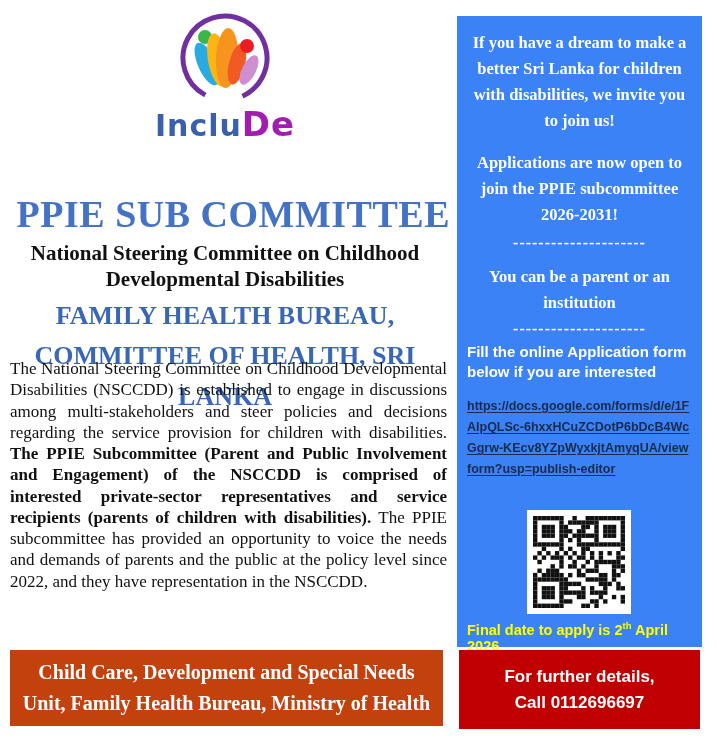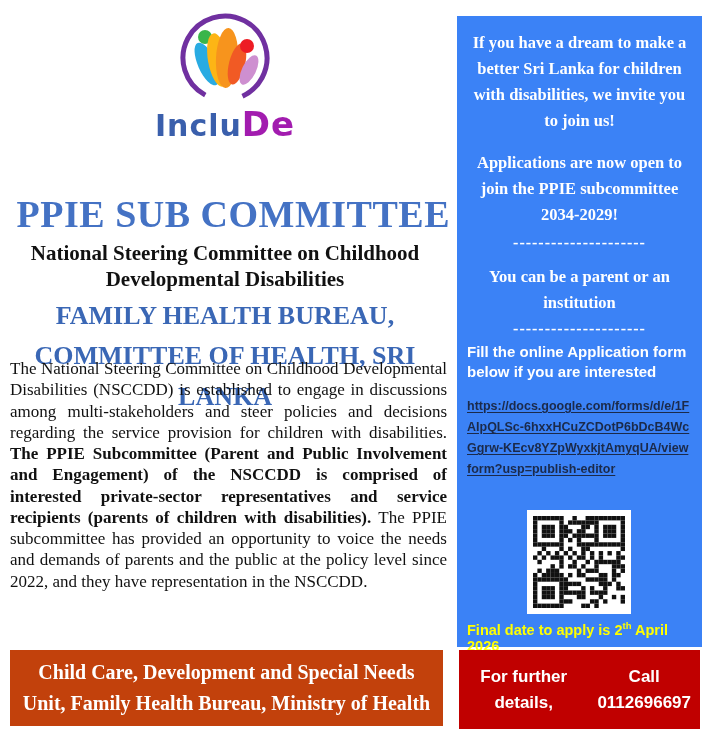--- a/index.html
+++ b/index.html
@@ -55,21 +55,21 @@
   }
   .deadline{
     position:absolute;left:10px;top:604px;width:235px;text-align:left;
     font-family:"Liberation Sans", sans-serif;font-weight:bold;font-size:14.5px;color:#FFFF00;
   }
   .deadline sup{font-size:9.5px;}
   
   .red-panel{
     position:absolute;left:459px;top:650px;width:241px;height:79px;background:#C00000;
     color:#fff;font-family:"Liberation Sans", sans-serif;font-weight:bold;font-size:17px;
-    display:flex;flex-direction:row;align-items:center;justify-content:center;
+    display:flex;flex-direction:column;align-items:center;justify-content:center;
     line-height:26px;text-align:center;
   }
 </style>
 </head>
 <body>
 
 <div class="logo-wrap">
   <svg class="logo-svg" width="132" height="100" viewBox="0 0 132 100" aria-hidden="true">
     <g transform="translate(6,2)">
       <circle cx="60" cy="46" r="42" fill="none" stroke="#7030A0" stroke-width="5" stroke-dasharray="225 39" transform="rotate(118 60 46)"></circle>
@@ -97,21 +97,21 @@
 </div>
 
 <div class="para"><span>The National Steering Committee on Childhood Developmental Disabilities (NSCCDD) is established to engage in discussions among multi-stakeholders and steer policies and decisions regarding the service provision for children with disabilities. </span><b>The PPIE Subcommittee (Parent and Public Involvement and Engagement) of the NSCCDD is comprised of interested private-sector representatives and service recipients (parents of children with disabilities).</b><span> The PPIE subcommittee has provided an opportunity to voice the needs and demands of parents and the public at the policy level since 2022, and they have representation in the NSCCDD.</span></div>
 
 <div class="purple-banner">
   <span>Child Care, Development and Special Needs Unit, Family Health Bureau, Ministry of Health</span>
 </div>
 
 <div class="green-panel">
   <div class="gp gp-serif" style="top:14px;">If you have a dream to make a better Sri Lanka for children with disabilities, we invite you to join us!</div>
-  <div class="gp gp-serif" style="top:134px;">Applications are now open to join the PPIE subcommittee 2034-2029!</div>
+  <div class="gp gp-serif" style="top:134px;">Applications are now open to join the PPIE subcommittee 2026-2031!</div>
   <div class="gp gp-divider" style="top:218px;">---------------------</div>
   <div class="gp gp-serif" style="top:248px;">You can be a parent or an institution</div>
   <div class="gp gp-divider" style="top:304px;">---------------------</div>
   <div class="gp gp-instr" style="top:326px;">Fill the online Application form below if you are interested</div>
   <a class="gp gp-link" style="top:380px;" href="#">https://docs.google.com/forms/d/e/1FAIpQLSc-6hxxHCuZCDotP6bDcB4WcGgrw-KEcv8YZpWyxkjtAmyqUA/viewform?usp=publish-editor</a>
   <div class="qr-box"><svg width="92" height="92" viewBox="0 0 84 84" xmlns="http://www.w3.org/2000/svg">
         <rect x="0" y="0" width="4" height="4" fill="#111"></rect>
         <rect x="4" y="0" width="4" height="4" fill="#111"></rect>
         <rect x="8" y="0" width="4" height="4" fill="#111"></rect>
         <rect x="12" y="0" width="4" height="4" fill="#111"></rect>

